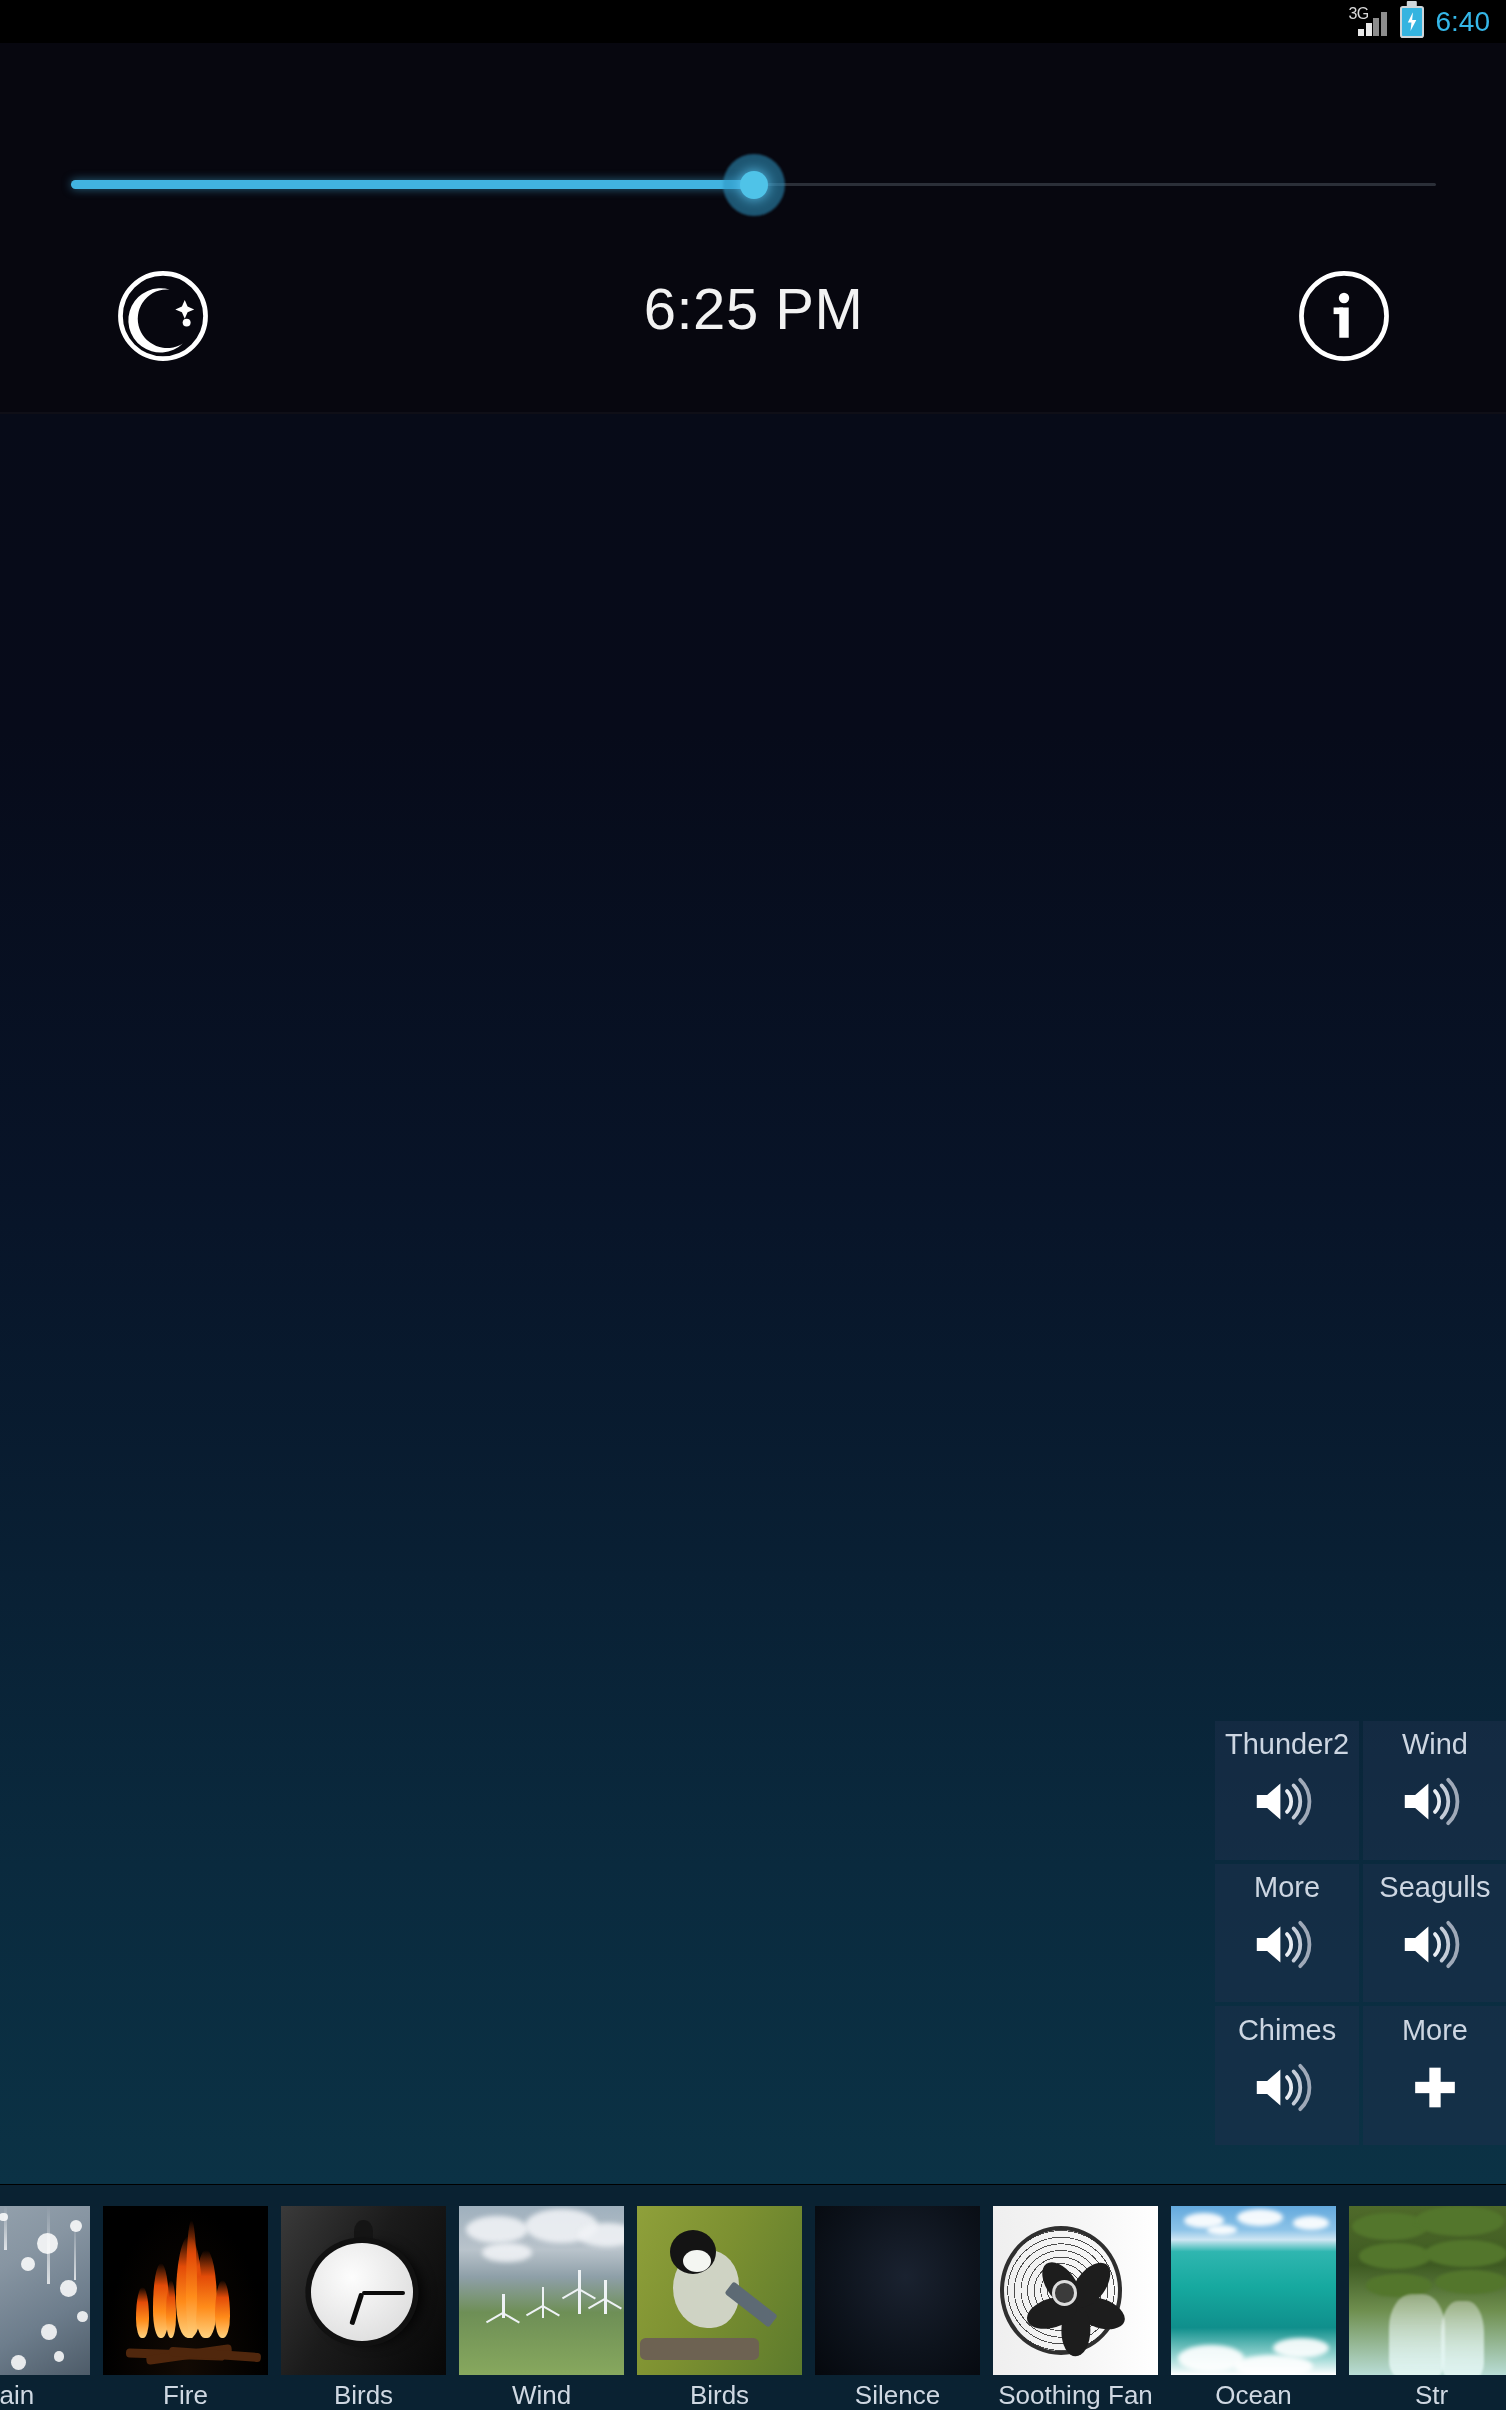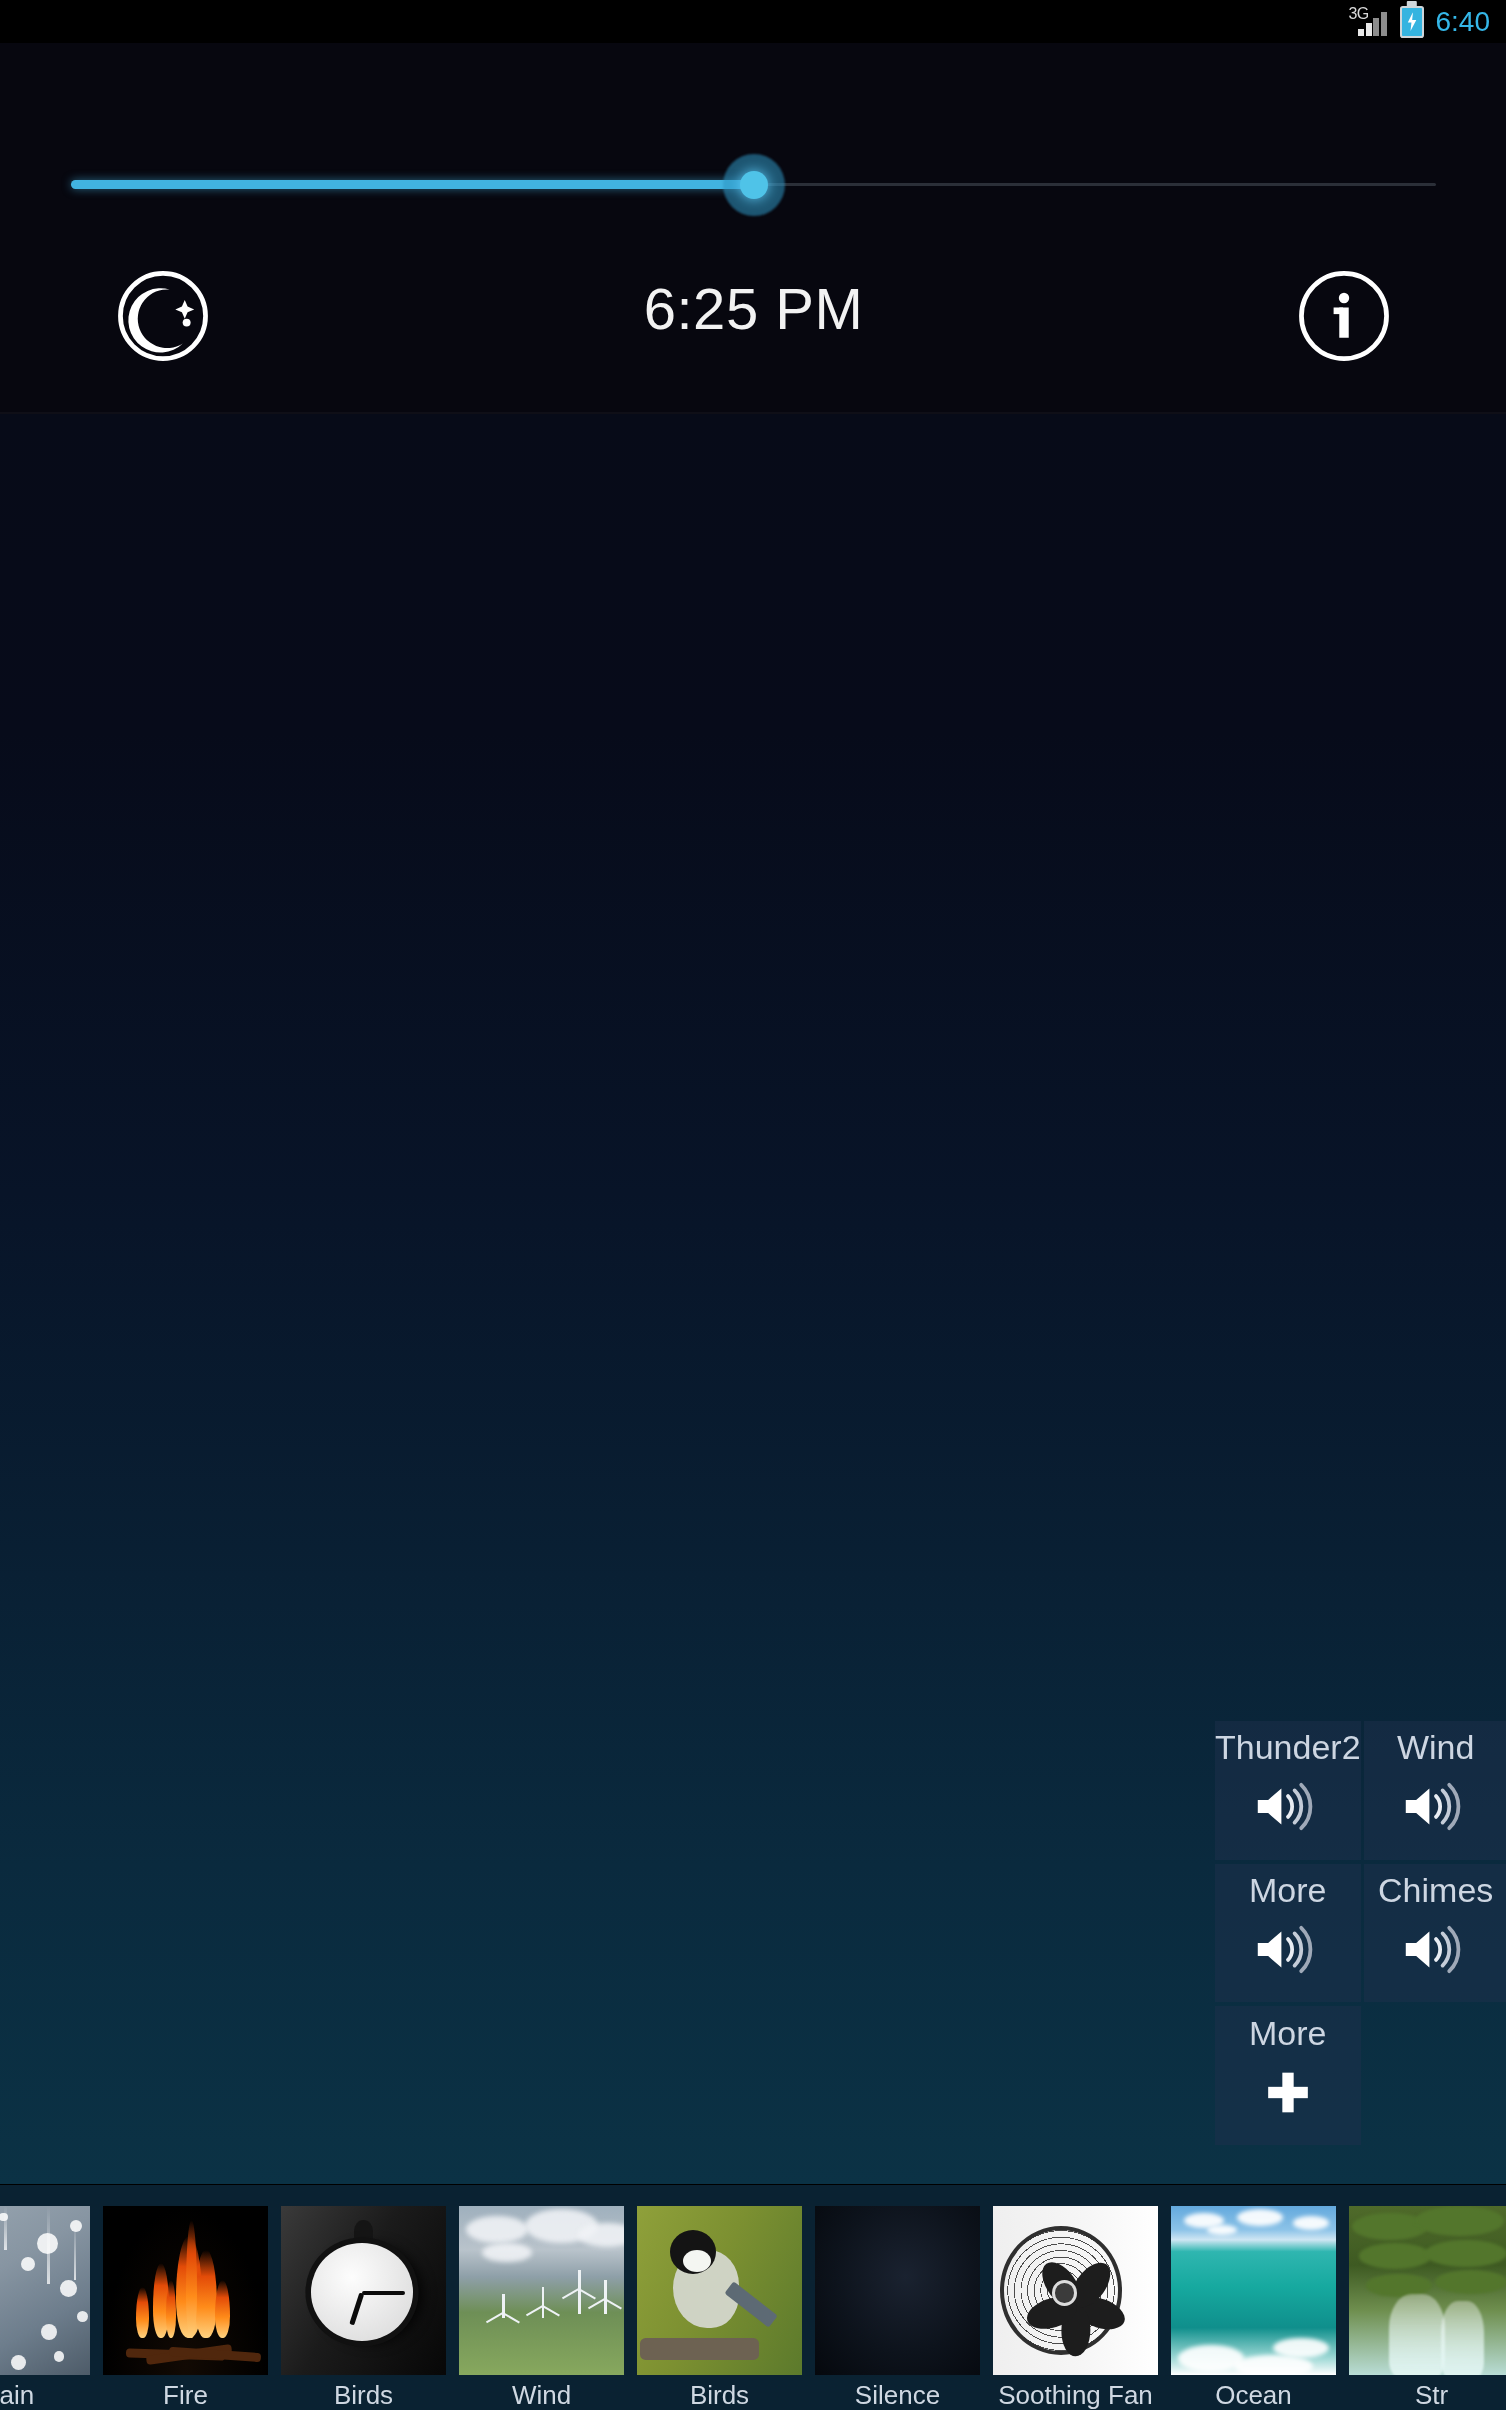--- a/index.html
+++ b/index.html
@@ -143,21 +143,21 @@
     gap:3.8px;
     z-index:20;
   }
   .sound-cell {
     background:rgba(30,48,76,0.50);
     display:flex; flex-direction:column;
     align-items:center; justify-content:flex-start;
     padding-top:9.4px;
   }
   .sound-label {
-    font-size:34px; color:#cdd6e2; line-height:1;
+    font-size:29px; color:#cdd6e2; line-height:1;
     font-family:"Liberation Sans", sans-serif;
     white-space:nowrap;
   }
   .sound-icon { margin-top:17px; width:72px; height:51px; }
   .sound-icon svg { width:72px; height:51px; display:block; }
 
   
   #thumb-strip {
     position:absolute; left:0; bottom:0;
     width:1507px; height:226px;
@@ -345,20 +345,31 @@
           <svg viewBox="0 0 76 54">
             <path d="M6 20 h11 L31 8 v38 L17 34 H6 z" fill="#ffffff"></path>
             <path d="M38 16 a16 16 0 0 1 0 22" fill="none" stroke="#e9edf3" stroke-width="4" stroke-linecap="round"></path>
             <path d="M45 10 a24 24 0 0 1 0 34" fill="none" stroke="#c4ccd8" stroke-width="4" stroke-linecap="round"></path>
             <path d="M52 4 a32 32 0 0 1 0 46" fill="none" stroke="#9fa9b8" stroke-width="4" stroke-linecap="round"></path>
           </svg>
         </div>
       </div>
       <div class="sound-cell">
         <div class="sound-label">More</div>
+        <div class="sound-icon">
+          <svg viewBox="0 0 76 54">
+            <path d="M6 20 h11 L31 8 v38 L17 34 H6 z" fill="#ffffff"></path>
+            <path d="M38 16 a16 16 0 0 1 0 22" fill="none" stroke="#e9edf3" stroke-width="4" stroke-linecap="round"></path>
+            <path d="M45 10 a24 24 0 0 1 0 34" fill="none" stroke="#c4ccd8" stroke-width="4" stroke-linecap="round"></path>
+            <path d="M52 4 a32 32 0 0 1 0 46" fill="none" stroke="#9fa9b8" stroke-width="4" stroke-linecap="round"></path>
+          </svg>
+        </div>
+      </div>
+      <div class="sound-cell">
+        <div class="sound-label">Seagulls</div>
         <div class="sound-icon">
           <svg viewBox="0 0 76 54">
             <path d="M6 20 h11 L31 8 v38 L17 34 H6 z" fill="#ffffff"></path>
             <path d="M38 16 a16 16 0 0 1 0 22" fill="none" stroke="#e9edf3" stroke-width="4" stroke-linecap="round"></path>
             <path d="M45 10 a24 24 0 0 1 0 34" fill="none" stroke="#c4ccd8" stroke-width="4" stroke-linecap="round"></path>
             <path d="M52 4 a32 32 0 0 1 0 46" fill="none" stroke="#9fa9b8" stroke-width="4" stroke-linecap="round"></path>
           </svg>
         </div>
       </div>
       <div class="sound-cell">

